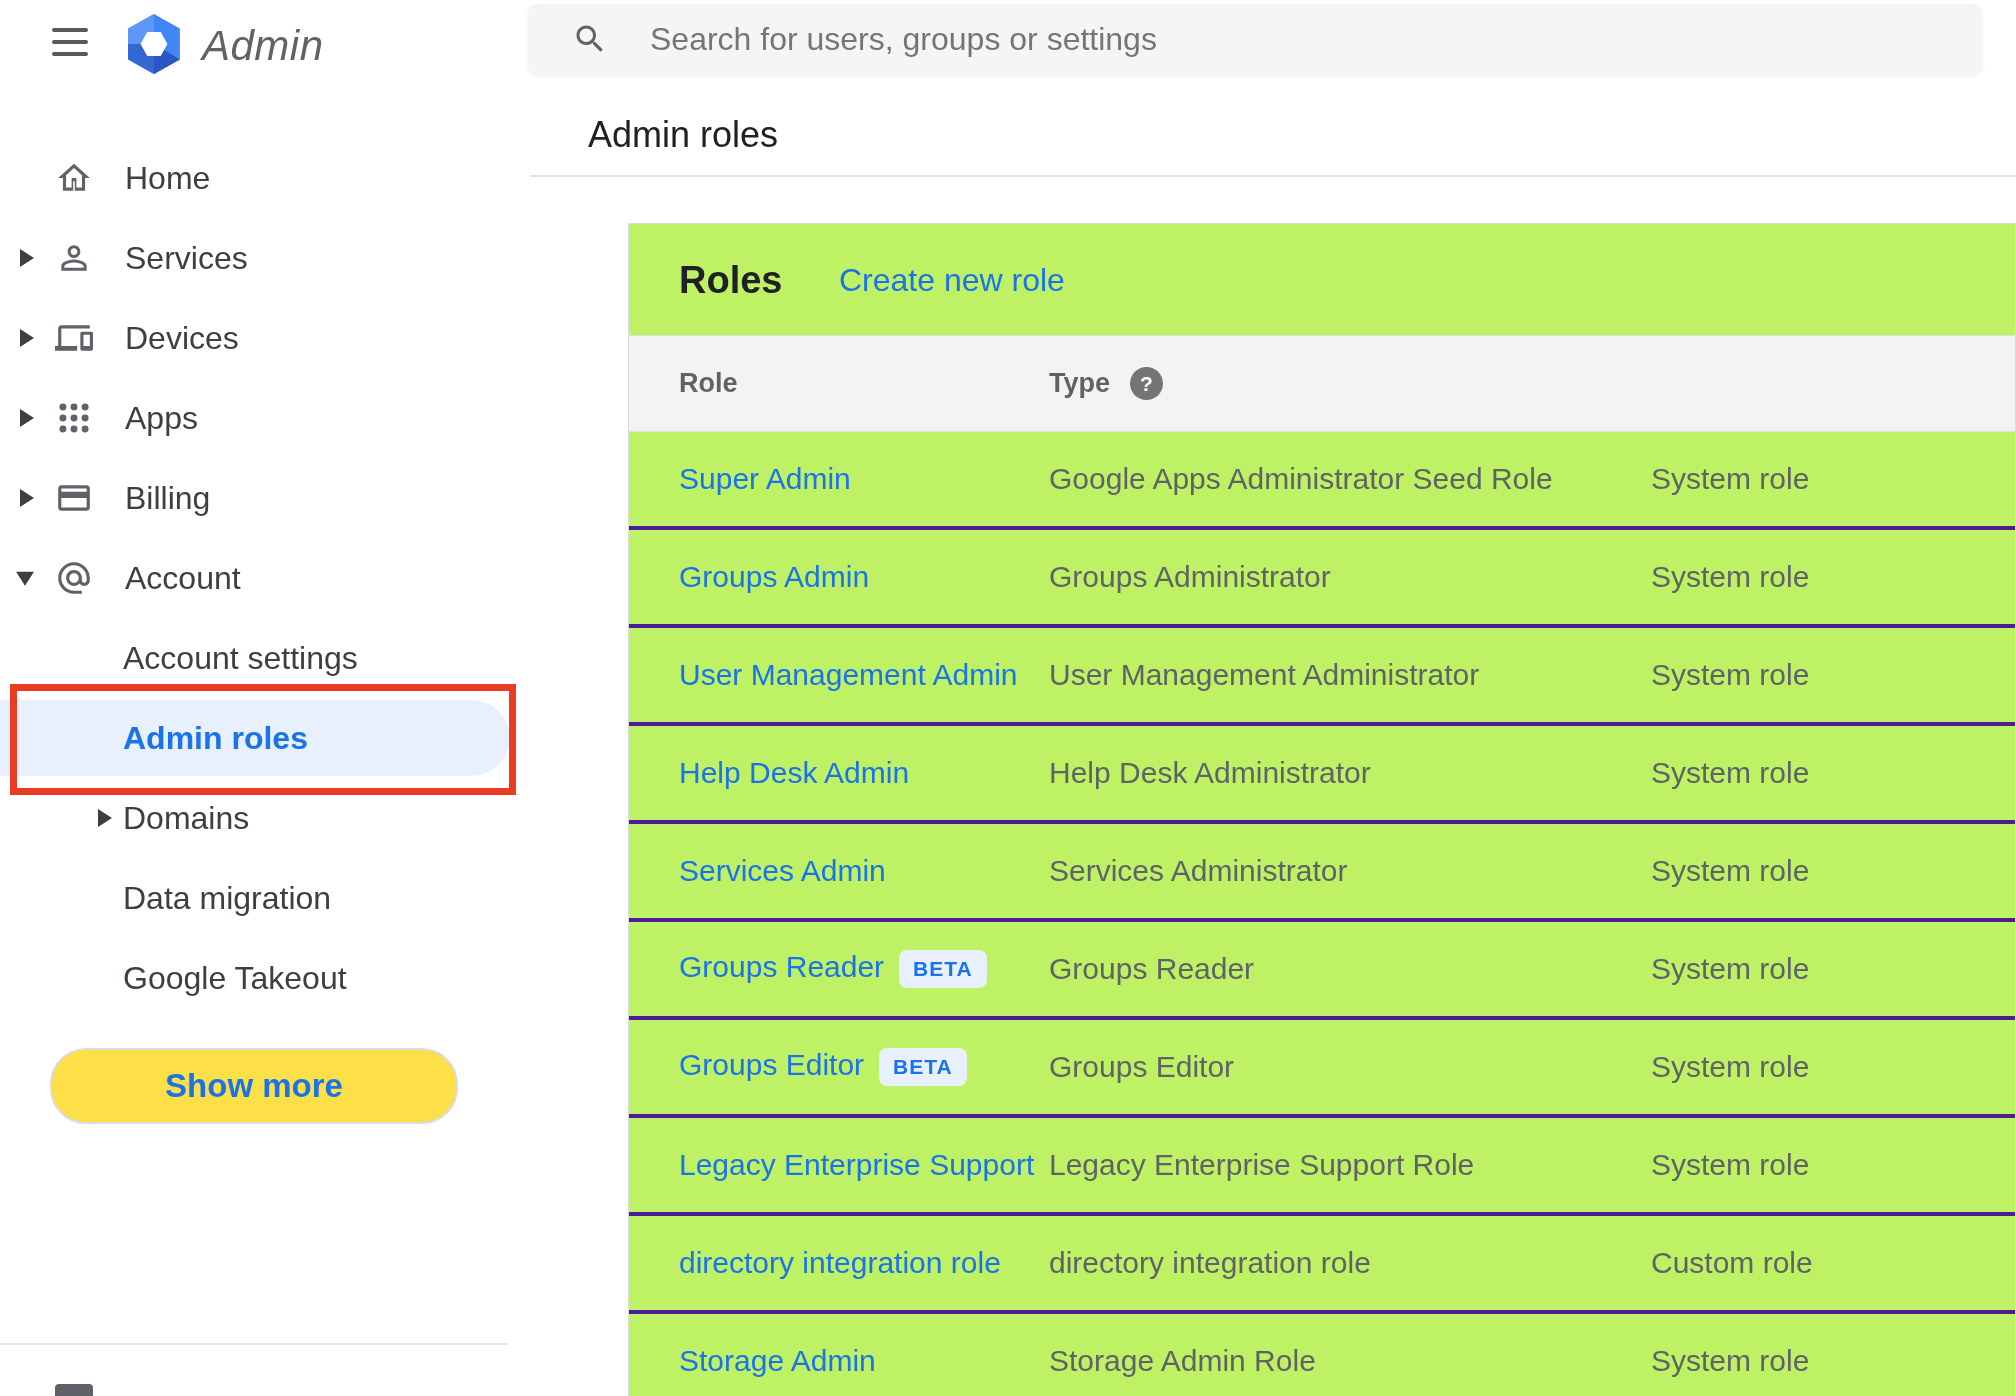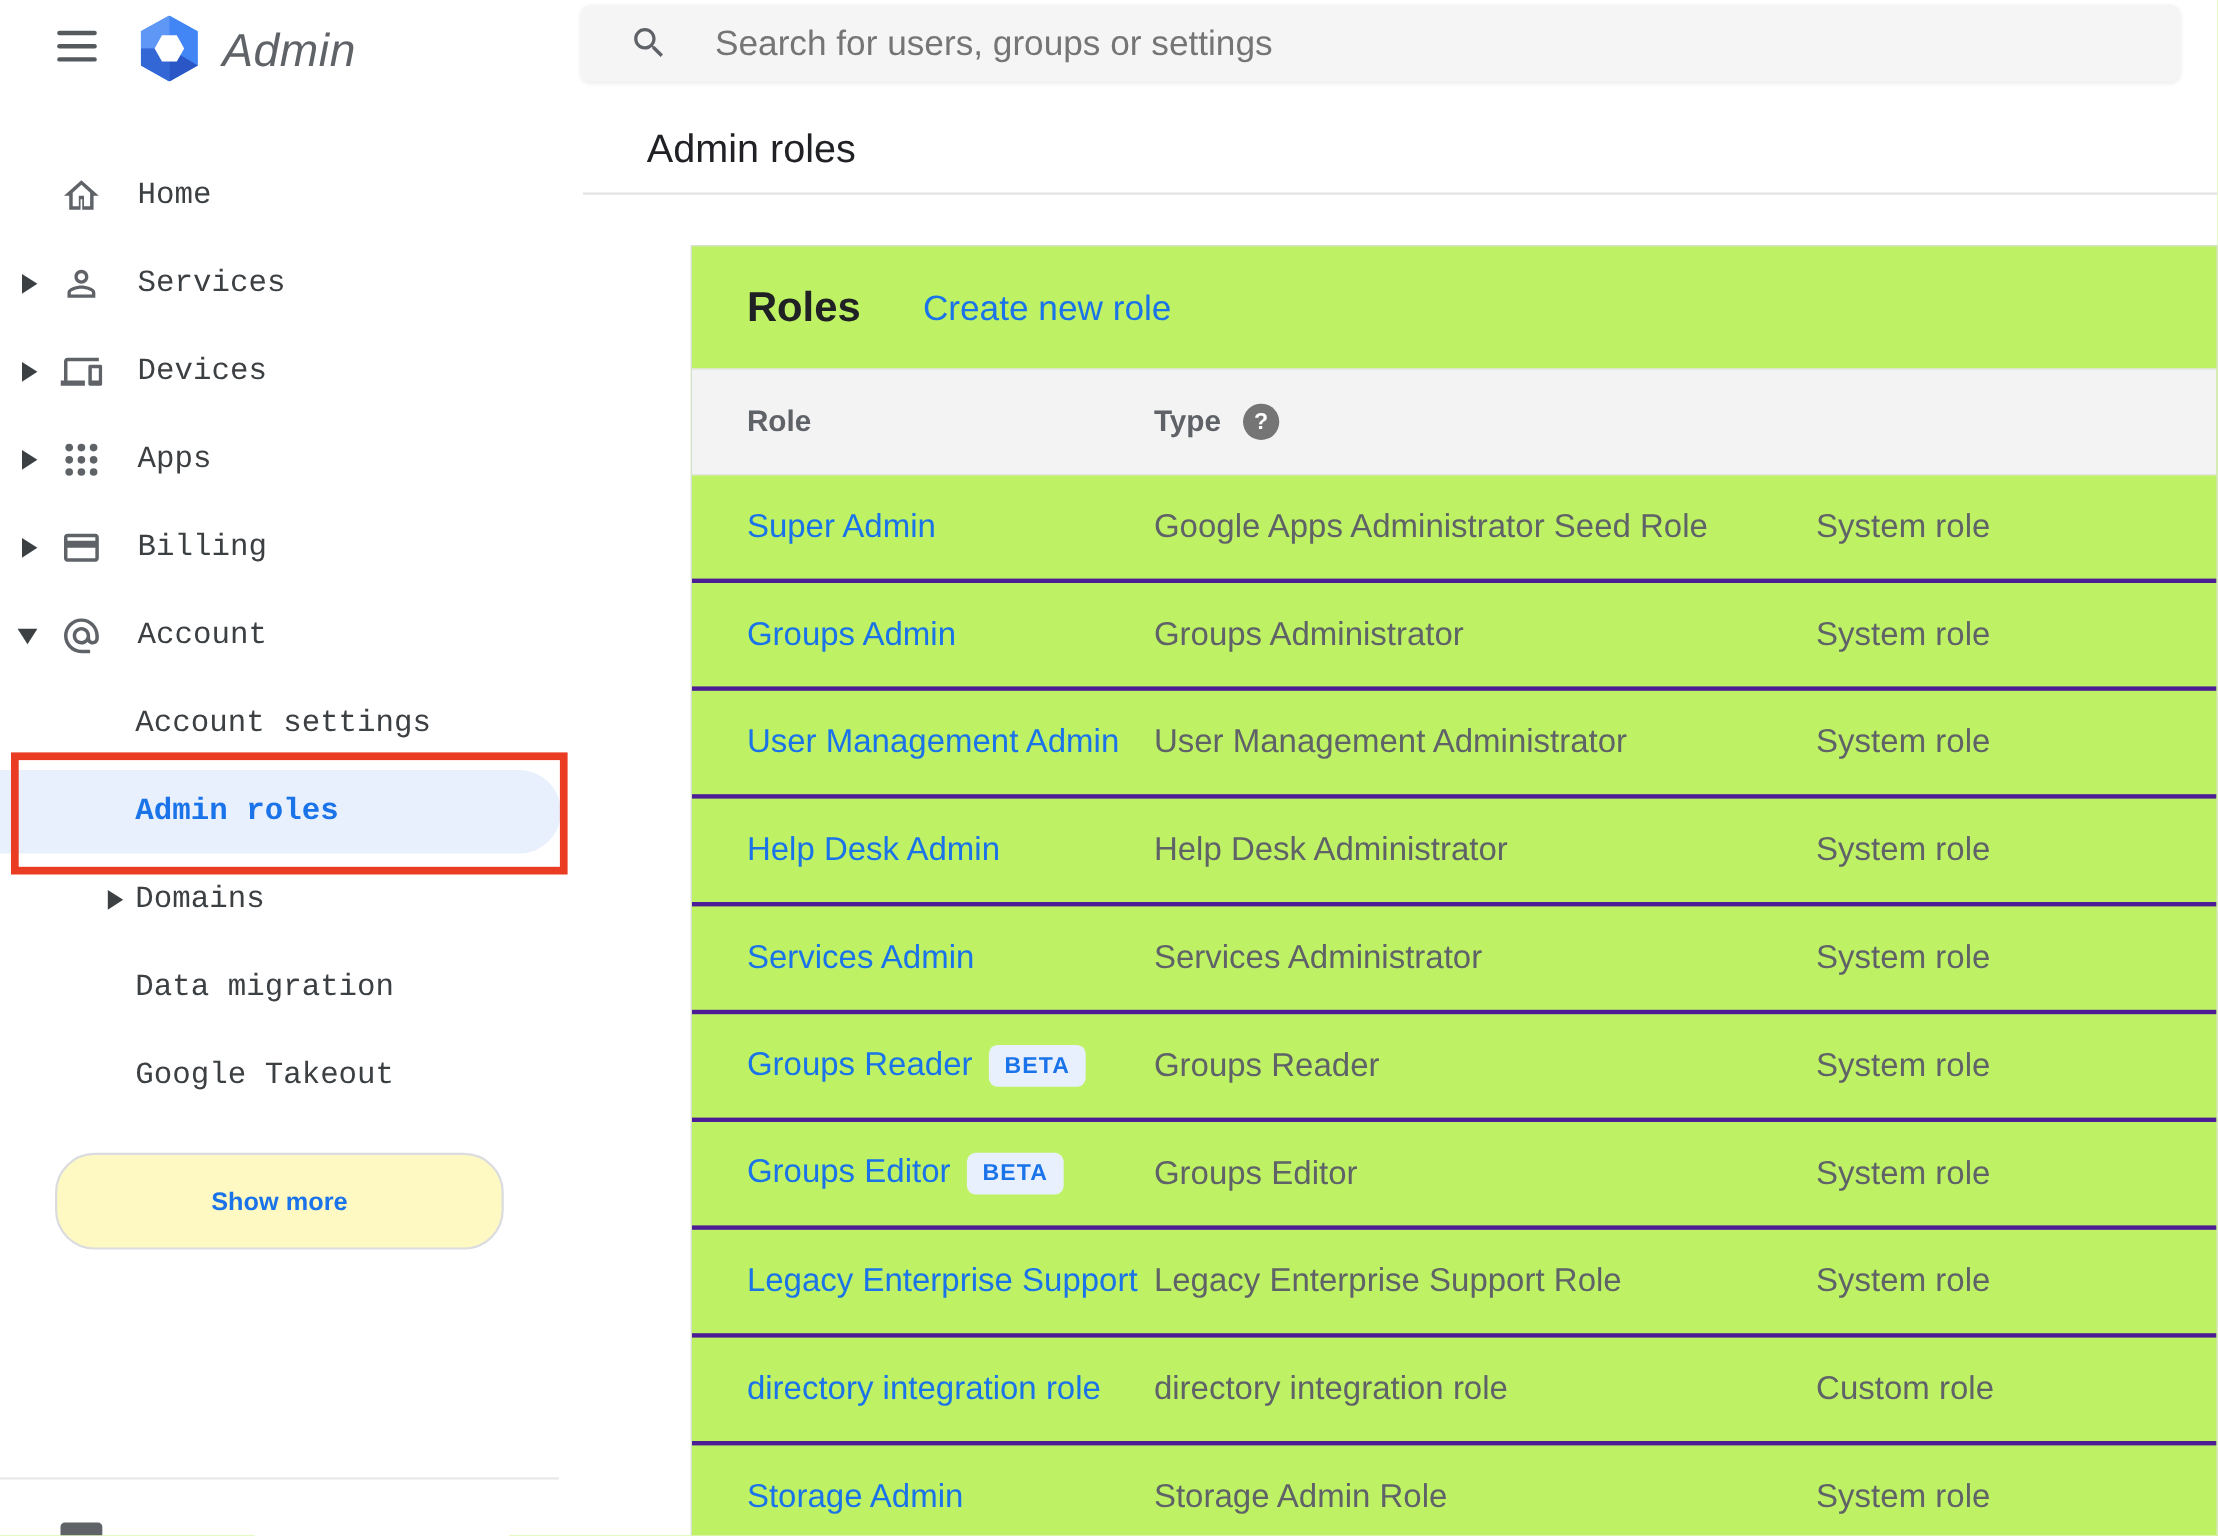--- a/index.html
+++ b/index.html
@@ -48,39 +48,39 @@
   }
   .nav-row .arrow-down{
     position:absolute;left:16px;top:50%;transform:translateY(-45%);
     width:0;height:0;border-left:9px solid transparent;border-right:9px solid transparent;
     border-top:14px solid #3c4043;
   }
   .nav-row .nav-icon{position:absolute;left:55px;top:50%;transform:translateY(-50%);width:38px;height:38px;}
   .nav-icon svg{width:38px;height:38px;display:block;}
   .nav-row .nav-label{
     position:absolute;left:125px;top:50%;transform:translateY(-50%);
-    font-size:28px;color:#3c4043;white-space:nowrap;font-family:Liberation Mono, monospace;
+    font-size:32px;color:#3c4043;white-space:nowrap;
   }
   .nav-row.sub .nav-label{left:123px;}
   .nav-row.sub .arrow-right{left:98px;}
   .nav-row .pill{
     position:absolute;left:0;top:2px;width:510px;height:76px;
     background:#e8f0fe;border-radius:0 38px 38px 0;z-index:0;
   }
   .nav-row.active .nav-label{color:#1a73e8;font-weight:700;z-index:1;}
   .annotation-box{
     left:10px;top:684px;width:506px;height:111px;box-sizing:border-box;
     border:7px solid #ea3b23;z-index:3;pointer-events:none;
   }
 
   .show-more{
-    left:50px;top:1048px;width:408px;height:88px;box-sizing:border-box;
-    border:2px solid #dadce0;border-radius:36px;background:#fef9c3;
+    left:50px;top:1048px;width:408px;height:76px;box-sizing:border-box;
+    border:2px solid #dadce0;border-radius:36px;background:#fde047;
     display:flex;align-items:center;justify-content:center;
-    font-size:23px;font-weight:700;color:#1a73e8;cursor:pointer;
+    font-size:33px;font-weight:700;color:#1a73e8;cursor:pointer;
   }
   .sidebar-divider{left:0;top:1343px;width:508px;height:2px;background:#e8e8e8;}
   .partial-icon{left:55px;top:1384px;width:38px;height:12px;background:#5f6368;border-radius:4px 4px 0 0;}
 
   
   .card{
     left:628px;top:223px;width:1388px;height:1173px;box-sizing:border-box;
     background:#bef264;border:1px solid #dadce0;border-bottom:none;overflow:hidden;
   }
   .card-header{position:relative;height:111px;}

